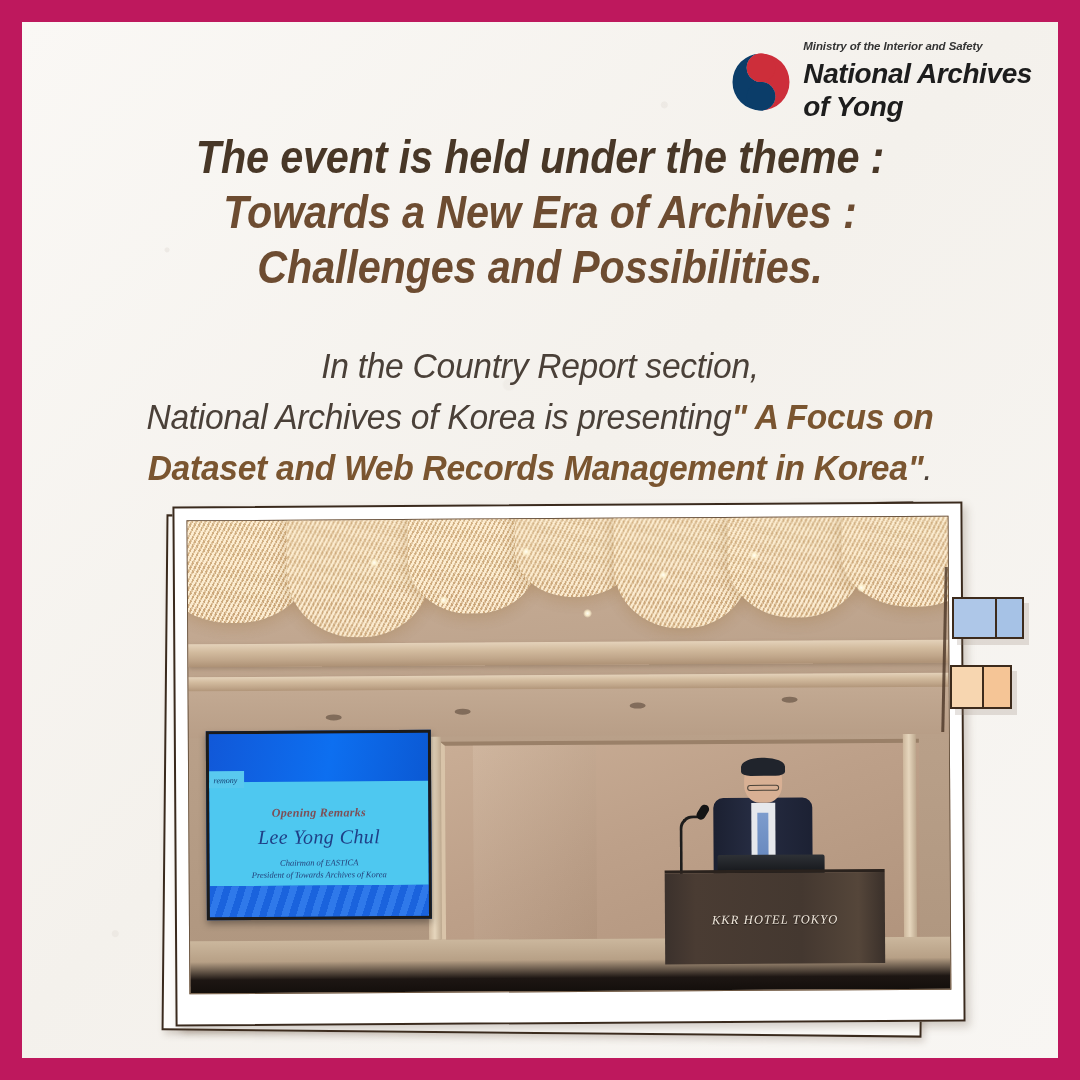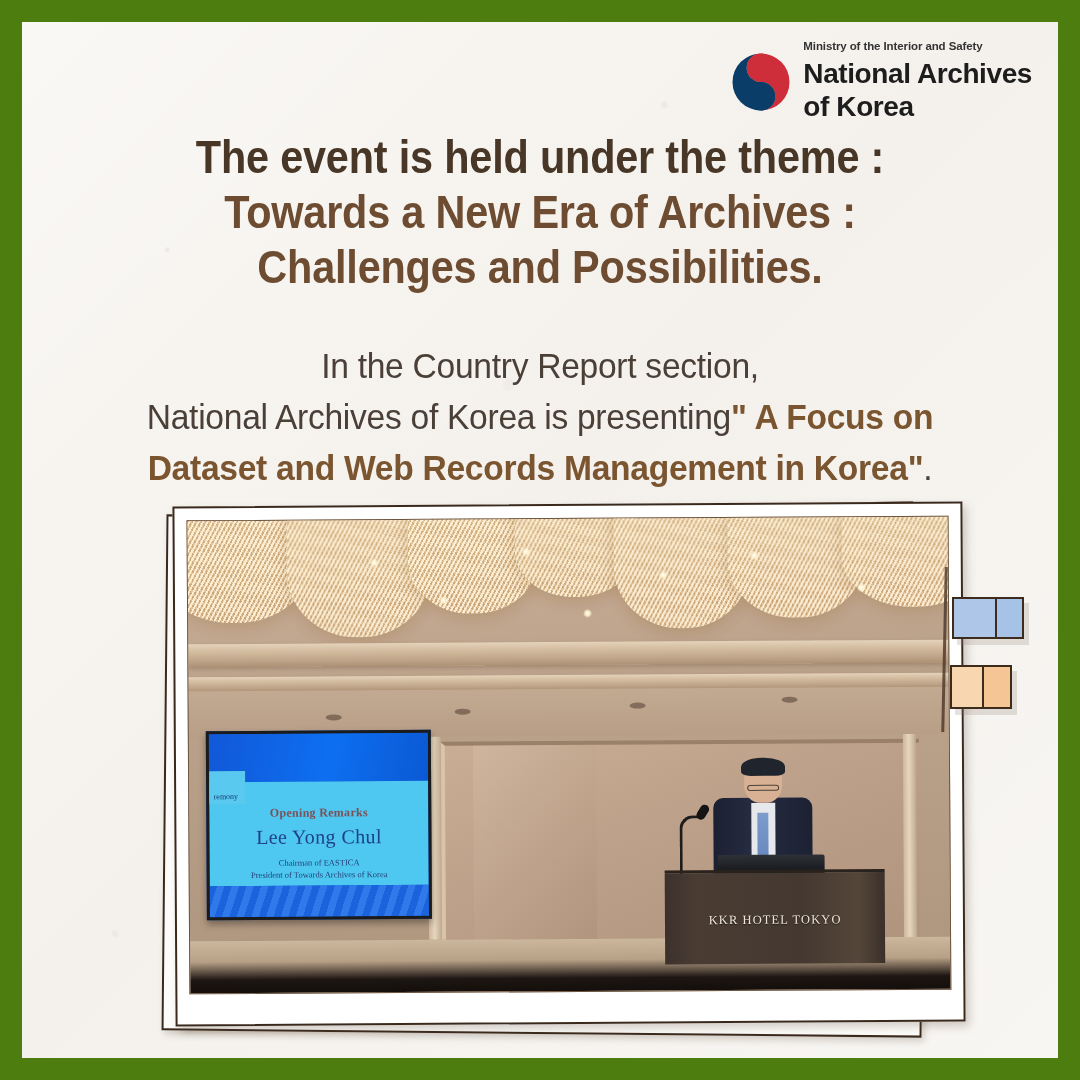--- a/index.html
+++ b/index.html
@@ -8,21 +8,22 @@
     width:1080px; height:1080px;
     font-family:"Liberation Sans", sans-serif;
     background:#7a5a38;
     overflow:hidden;
   }
 
   
   #card {
     position:relative;
     width:1080px; height:1080px;
-    background:#4d7c0f;
+    background:#be185d;
+    font-style:italic;
   }
 
   #paper {
     position:absolute;
     left:22px; top:22px;
     width:1036px; height:1036px;
     background:#f7f5f2;
     overflow:hidden;
   }
   
@@ -204,21 +205,21 @@
     position:absolute; left:0; right:0; top:26%; height:57%;
     background:#4ec8f0;
     text-align:center;
   }
   #screen .s-bot {
     position:absolute; left:0; right:0; bottom:0; height:17%;
     background:repeating-linear-gradient(108deg,#1a63dd 0 7px,#2f79ea 7px 14px);
   }
   #screen .s-tab {
     position:absolute; left:0; top:20%;
-    padding:21px 7px 3px 4px;
+    padding:5px 7px 3px 4px;
     background:#59c9ef;
     color:#123a6e; font-size:8px;
     font-family:"Liberation Serif",serif;
     white-space:nowrap;
   }
   .s-head {
     margin-top:11%;
     font-family:"Liberation Serif",serif;
     font-size:12px; color:#7d4f57; font-weight:bold;
     letter-spacing:.3px;
@@ -337,21 +338,21 @@
         <path d="M50 4a46 46 0 0 1 0 92 23 23 0 0 0 0-46 23 23 0 0 1 0-46Z" fill="#cd2e3a"></path>
         <path d="M50 96a46 46 0 0 1 0-92 23 23 0 0 0 0 46 23 23 0 0 1 0 46Z" fill="#0b3d69"></path>
         <circle cx="50" cy="27" r="23" fill="#cd2e3a"></circle>
         <circle cx="50" cy="73" r="23" fill="#0b3d69"></circle>
         <path d="M50 96a46 46 0 0 1 0-92v46Z" fill="#0b3d69" opacity="0"></path>
       </svg>
       <div id="logo-text">
         <div id="logo-ministry">Ministry of the Interior and Safety</div>
         <div id="logo-name">
           <span>National Archives</span><br>
-          <span>of Korea</span>
+          <span>of Yong</span>
         </div>
       </div>
     </div>
 
     <div id="headline">
       <span class="hl-1">The event is held under the theme :</span>
       <span class="hl-2">Towards a New Era of Archives :</span>
       <span class="hl-3">Challenges and Possibilities.</span>
     </div>
 

